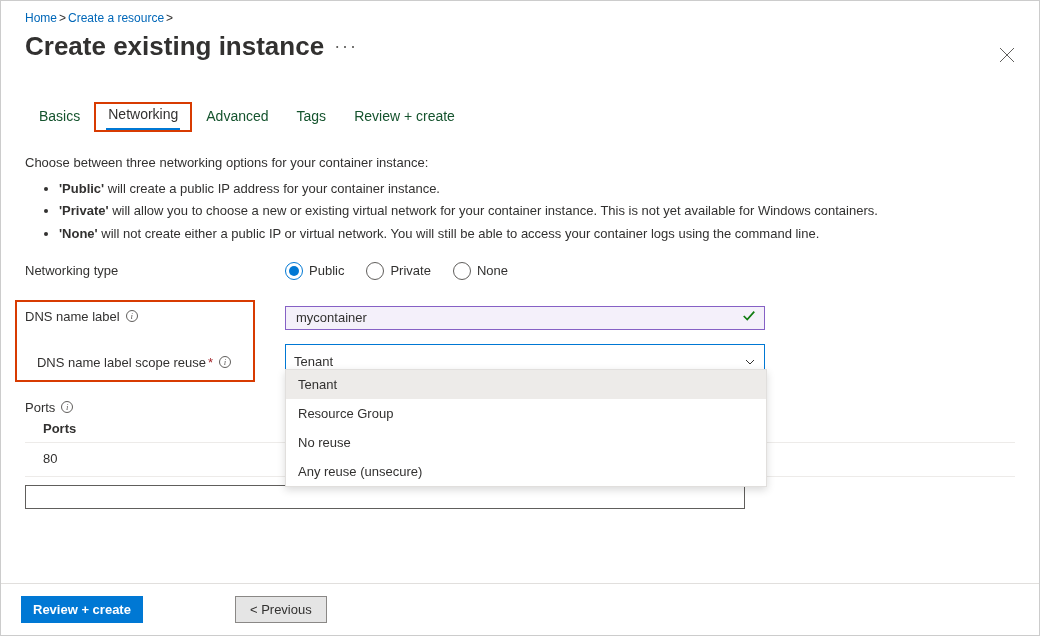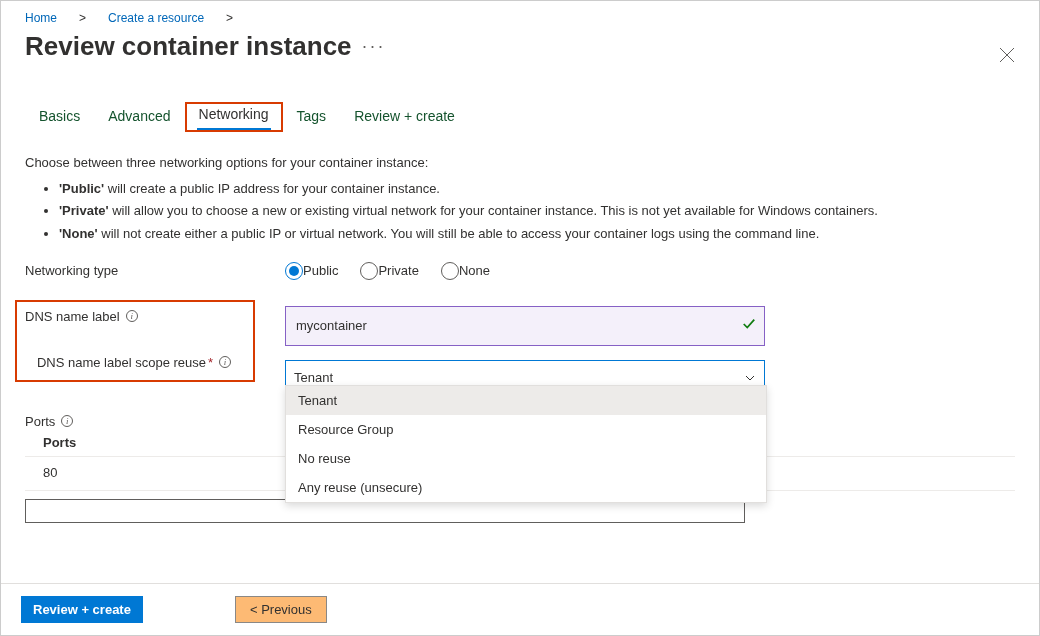--- a/index.html
+++ b/index.html
@@ -1,20 +1,20 @@
 <!DOCTYPE html>
 <html><head>
 <meta charset="utf-8">
 <style>
   * { box-sizing: border-box; font-family: "Segoe UI", Arial, sans-serif; }
   html, body { margin:0; padding:0; width:1040px; height:636px; background:#fff; color:#323130; }
   .frame { width:1040px; height:636px; border:1px solid #ccc; position:relative; overflow:hidden; }
   .inner { padding: 10px 24px 0 24px; }
 
-  .breadcrumb { font-size:12px; color:#0067b8; display:flex; align-items:center; gap:22px; }
+  .breadcrumb { font-size:12px; color:#0067b8; display:flex; align-items:center; gap:2px; }
   .breadcrumb span.sep { color:#323130; }
   .breadcrumb a { color:#0067b8; text-decoration:none; cursor:pointer; }
 
   .titlebar { display:flex; align-items:center; margin-top:6px; }
   .page-title { font-size:26px; font-weight:600; color:#323130; }
   .title-more { font-size:18px; color:#605e5c; margin-left:10px; letter-spacing:2px; cursor:pointer; }
   .close { position:absolute; right:22px; top:46px; width:18px; height:18px; cursor:pointer; color:#605e5c; }
   .close svg { width:16px; height:16px; }
 
   .tabs { display:flex; gap:0; margin-top:40px; font-size:14px; }
@@ -28,26 +28,26 @@
   .desc li { margin-bottom:4px; }
 
   .form { margin-top:14px; font-size:13px; }
   .row { display:flex; align-items:center; margin-top:19px; }
   .label { width:260px; display:flex; align-items:center; }
   .label .req { color:#a4262c; margin-left:2px; }
   .info-icon { width:12px; height:12px; border:1px solid #605e5c; border-radius:50%; display:inline-flex; align-items:center; justify-content:center; font-size:9px; color:#605e5c; margin-left:6px; cursor:pointer; }
   .info-icon::before { content:"i"; font-family:Georgia, serif; font-style:italic; }
 
   .radios { display:flex; align-items:center; gap:22px; }
-  .radio { display:flex; align-items:center; cursor:pointer; }
+  .radio { display:flex; align-items:center; gap:6px; cursor:pointer; }
   .radio .circle { width:18px; height:18px; border:1px solid #605e5c; border-radius:50%; display:flex; align-items:center; justify-content:center; }
   .radio.selected .circle { border:1px solid #0078d4; }
   .radio.selected .dot { width:10px; height:10px; background:#0078d4; border-radius:50%; }
 
-  .textinput { width:480px; height:40px; border:1px solid #8661c5; background:#f4f0fa; padding:10px 8px; display:flex; align-items:center; justify-content:space-between; }
+  .textinput { width:480px; height:24px; border:1px solid #8661c5; background:#f4f0fa; padding:10px 8px; display:flex; align-items:center; justify-content:space-between; }
   .textinput input { border:none; outline:none; background:transparent; font-size:13px; flex:1; color:#323130; }
   .check { color:#107c10; }
   .check svg { width:14px; height:14px; }
 
   .select { width:480px; height:36px; border:1px solid #0078d4; padding:2px 8px; display:flex; align-items:center; justify-content:space-between; cursor:pointer; position:relative; }
   .chev { width:12px; height:12px; }
   .dropdown { position:absolute; top:24px; left:-1px; width:482px; background:#fff; border:1px solid #e1dfdd; box-shadow:0 3px 8px rgba(0,0,0,0.15); z-index:10; }
   .dropdown .opt { padding:7px 12px; font-size:13px; cursor:pointer; }
   .dropdown .opt.sel { background:#edebe9; }
 
@@ -56,50 +56,50 @@
   .hl-box .row + .row { margin-top:31px;justify-content:center; }
   .hl-box .label { width:auto; }
 
   .ports { margin-top:10px; }
   .ports-header { font-weight:600; font-size:13px; padding:6px 18px; border-bottom:1px solid #edebe9; }
   .ports-row { font-size:13px; padding:8px 18px 10px; border-bottom:1px solid #edebe9; }
   .ports-input { margin-top:8px; width:720px; height:24px; border:1px solid #605e5c; background:#fff; }
 
   .footer { position:absolute; left:0; right:0; bottom:0; border-top:1px solid #e1dfdd; padding:12px 20px; display:flex; gap:16px; align-items:center; }
   .btn-primary { background:#0078d4; color:#fff; border:none; padding:6px 12px; font-size:13px; cursor:pointer; font-weight:600; }
-  .btn-secondary { background:#fdba74; color:#323130; border:1px solid #8a8886; padding:5px 14px; font-size:13px; cursor:pointer; }
+  .btn-secondary { background:#e5e5e5; color:#323130; border:1px solid #8a8886; padding:5px 14px; font-size:13px; cursor:pointer; }
   .footer .spacer { width:60px; }
 </style>
 </head>
 <body>
 <div class="frame">
 
 <div class="inner">
   <div class="breadcrumb">
     <a>Home</a>
     <span class="sep">&gt;</span>
     <a>Create a resource</a>
     <span class="sep">&gt;</span>
   </div>
 
   <div class="titlebar">
-    <div class="page-title">Review container instance</div>
+    <div class="page-title">Create existing instance</div>
     <div class="title-more">···</div>
   </div>
   <div class="close">
     <svg viewBox="0 0 16 16" stroke="currentColor" stroke-width="1" fill="none">
           <line x1="1" y1="1" x2="15" y2="15"></line>
           <line x1="15" y1="1" x2="1" y2="15"></line>
         </svg>
   </div>
 
   <div class="tabs">
     <div class="tab">Basics</div>
+    <div class="tab active tab-highlight">Networking</div>
     <div class="tab">Advanced</div>
-    <div class="tab active tab-highlight">Networking</div>
     <div class="tab">Tags</div>
     <div class="tab">Review + create</div>
   </div>
 
   <div class="desc">
     <div>Choose between three networking options for your container instance:</div>
     <ul>
       <li><b>'Public'</b><span> will create a public IP address for your container instance.</span></li>
       <li><b>'Private'</b><span> will allow you to choose a new or existing virtual network for your container instance. This is not yet available for Windows containers.</span></li>
       <li><b>'None'</b><span> will not create either a public IP or virtual network. You will still be able to access your container logs using the command line.</span></li>

